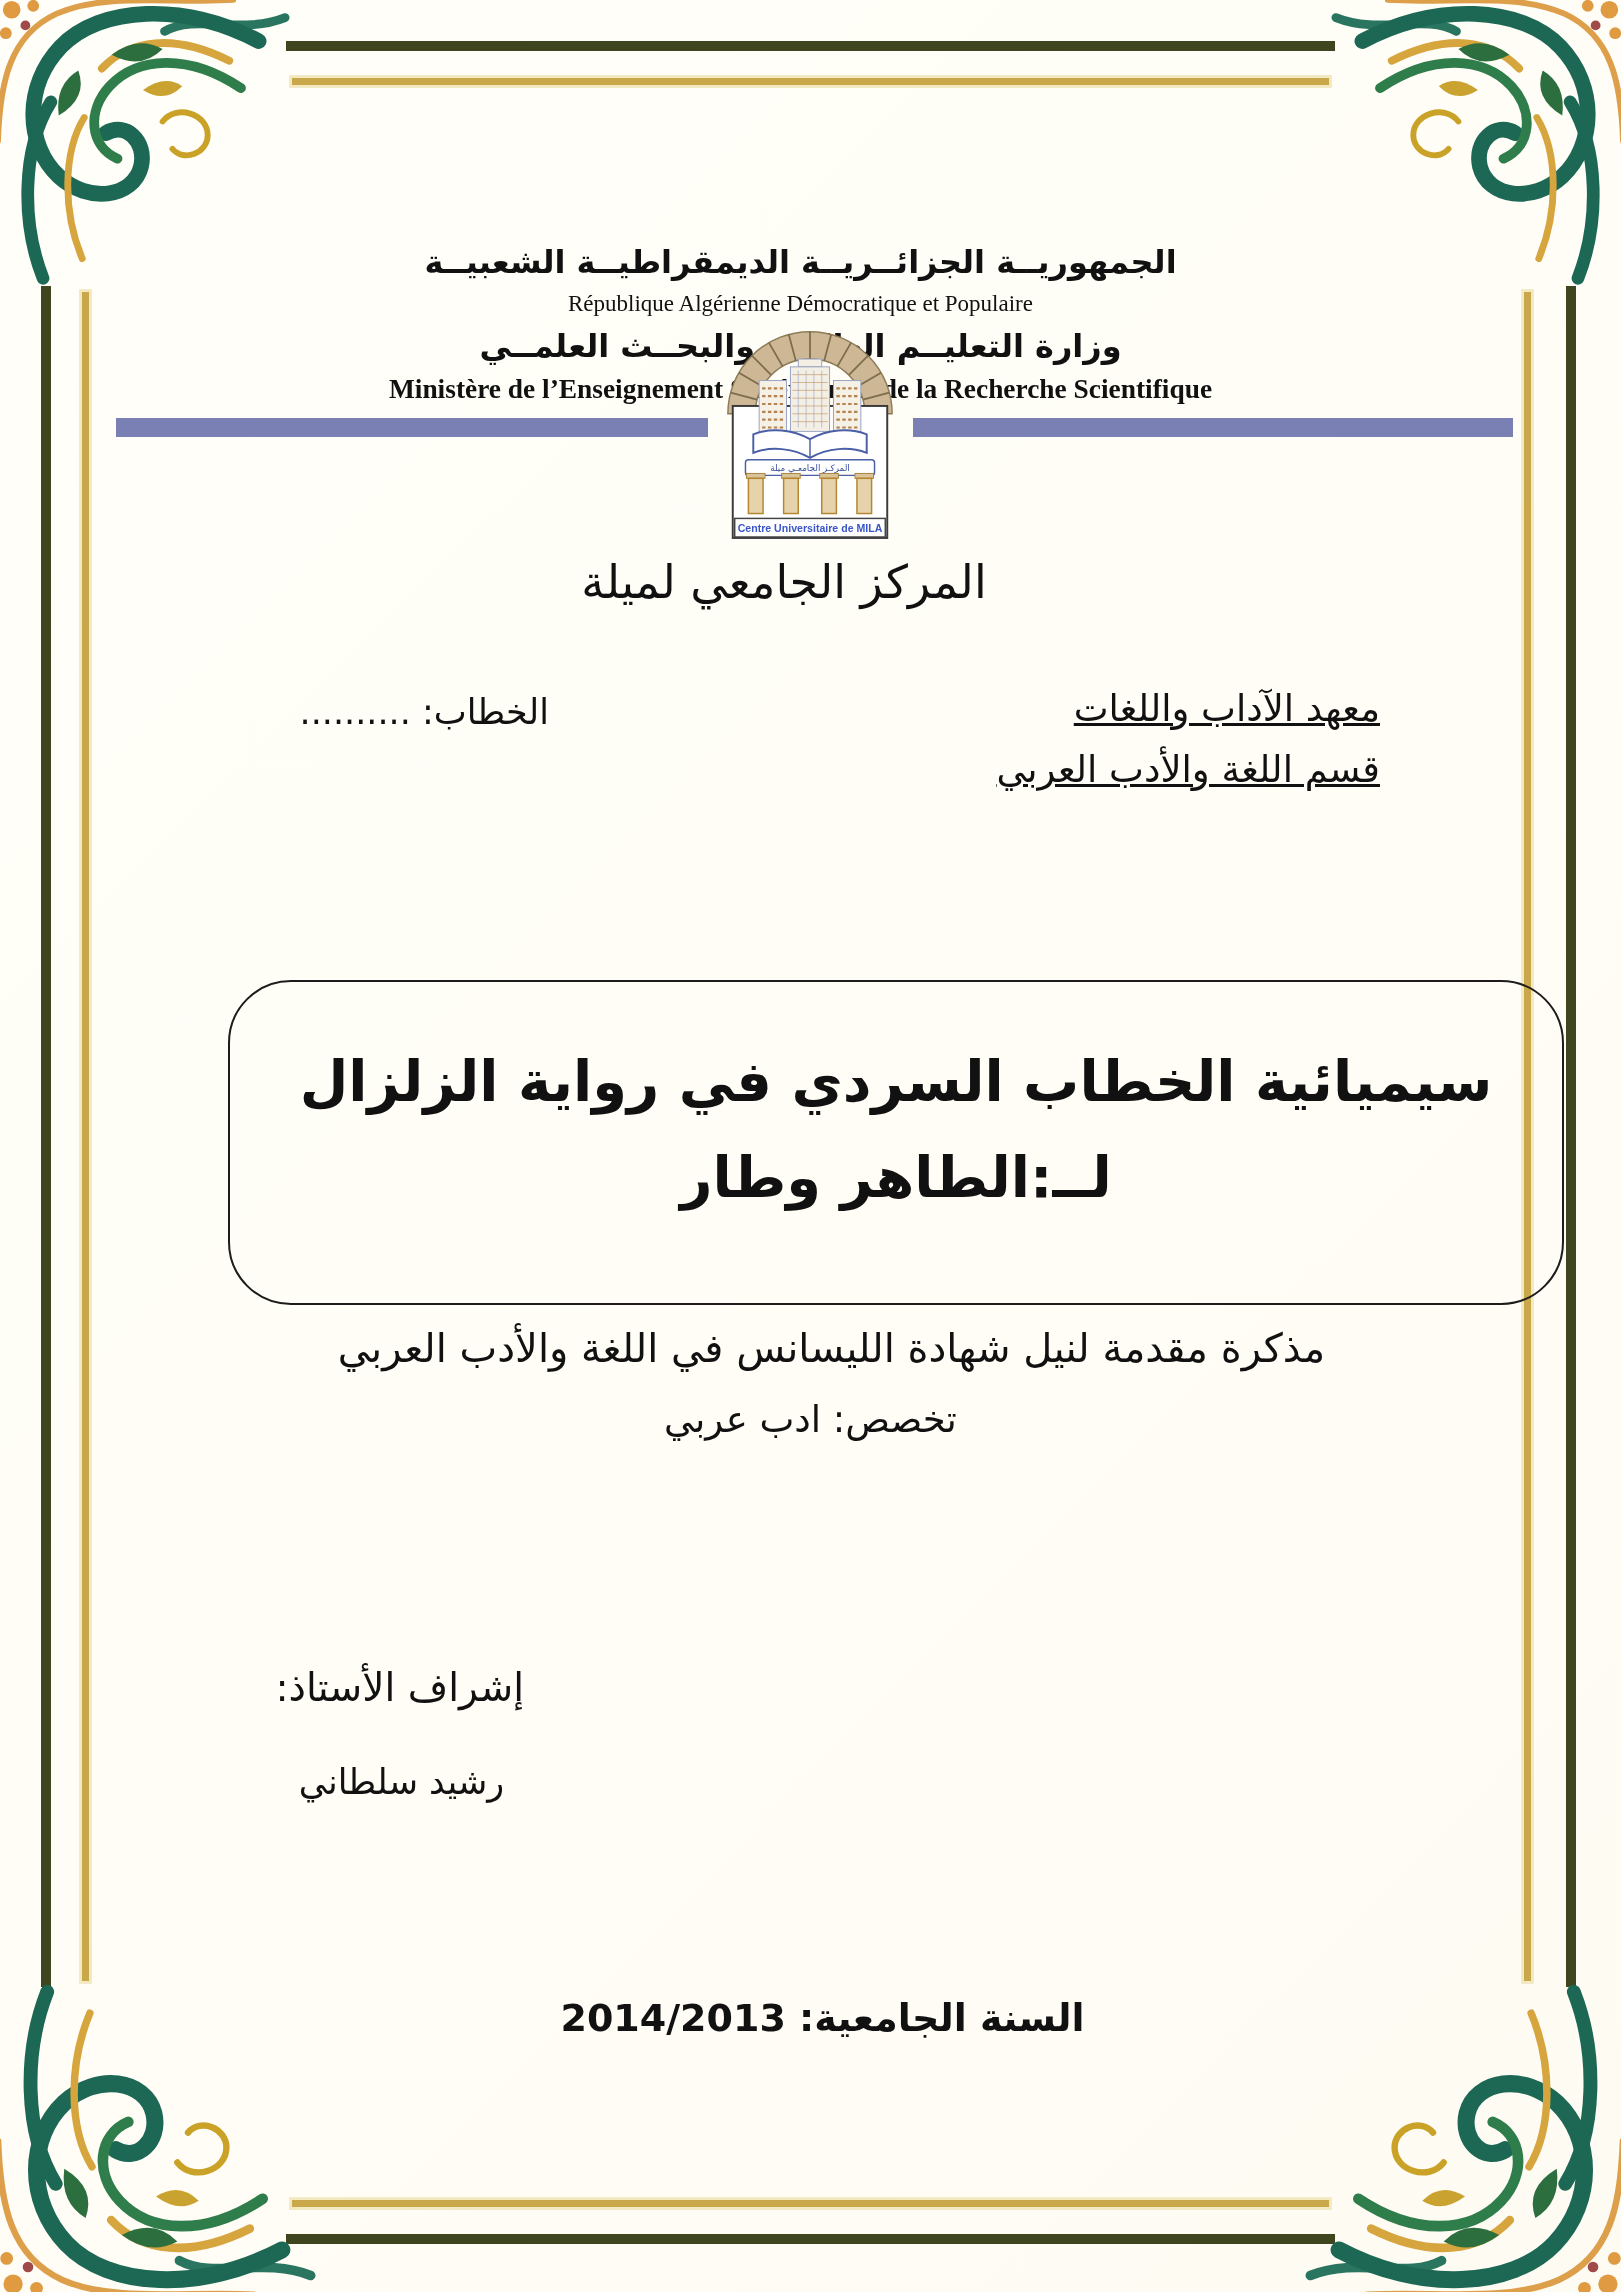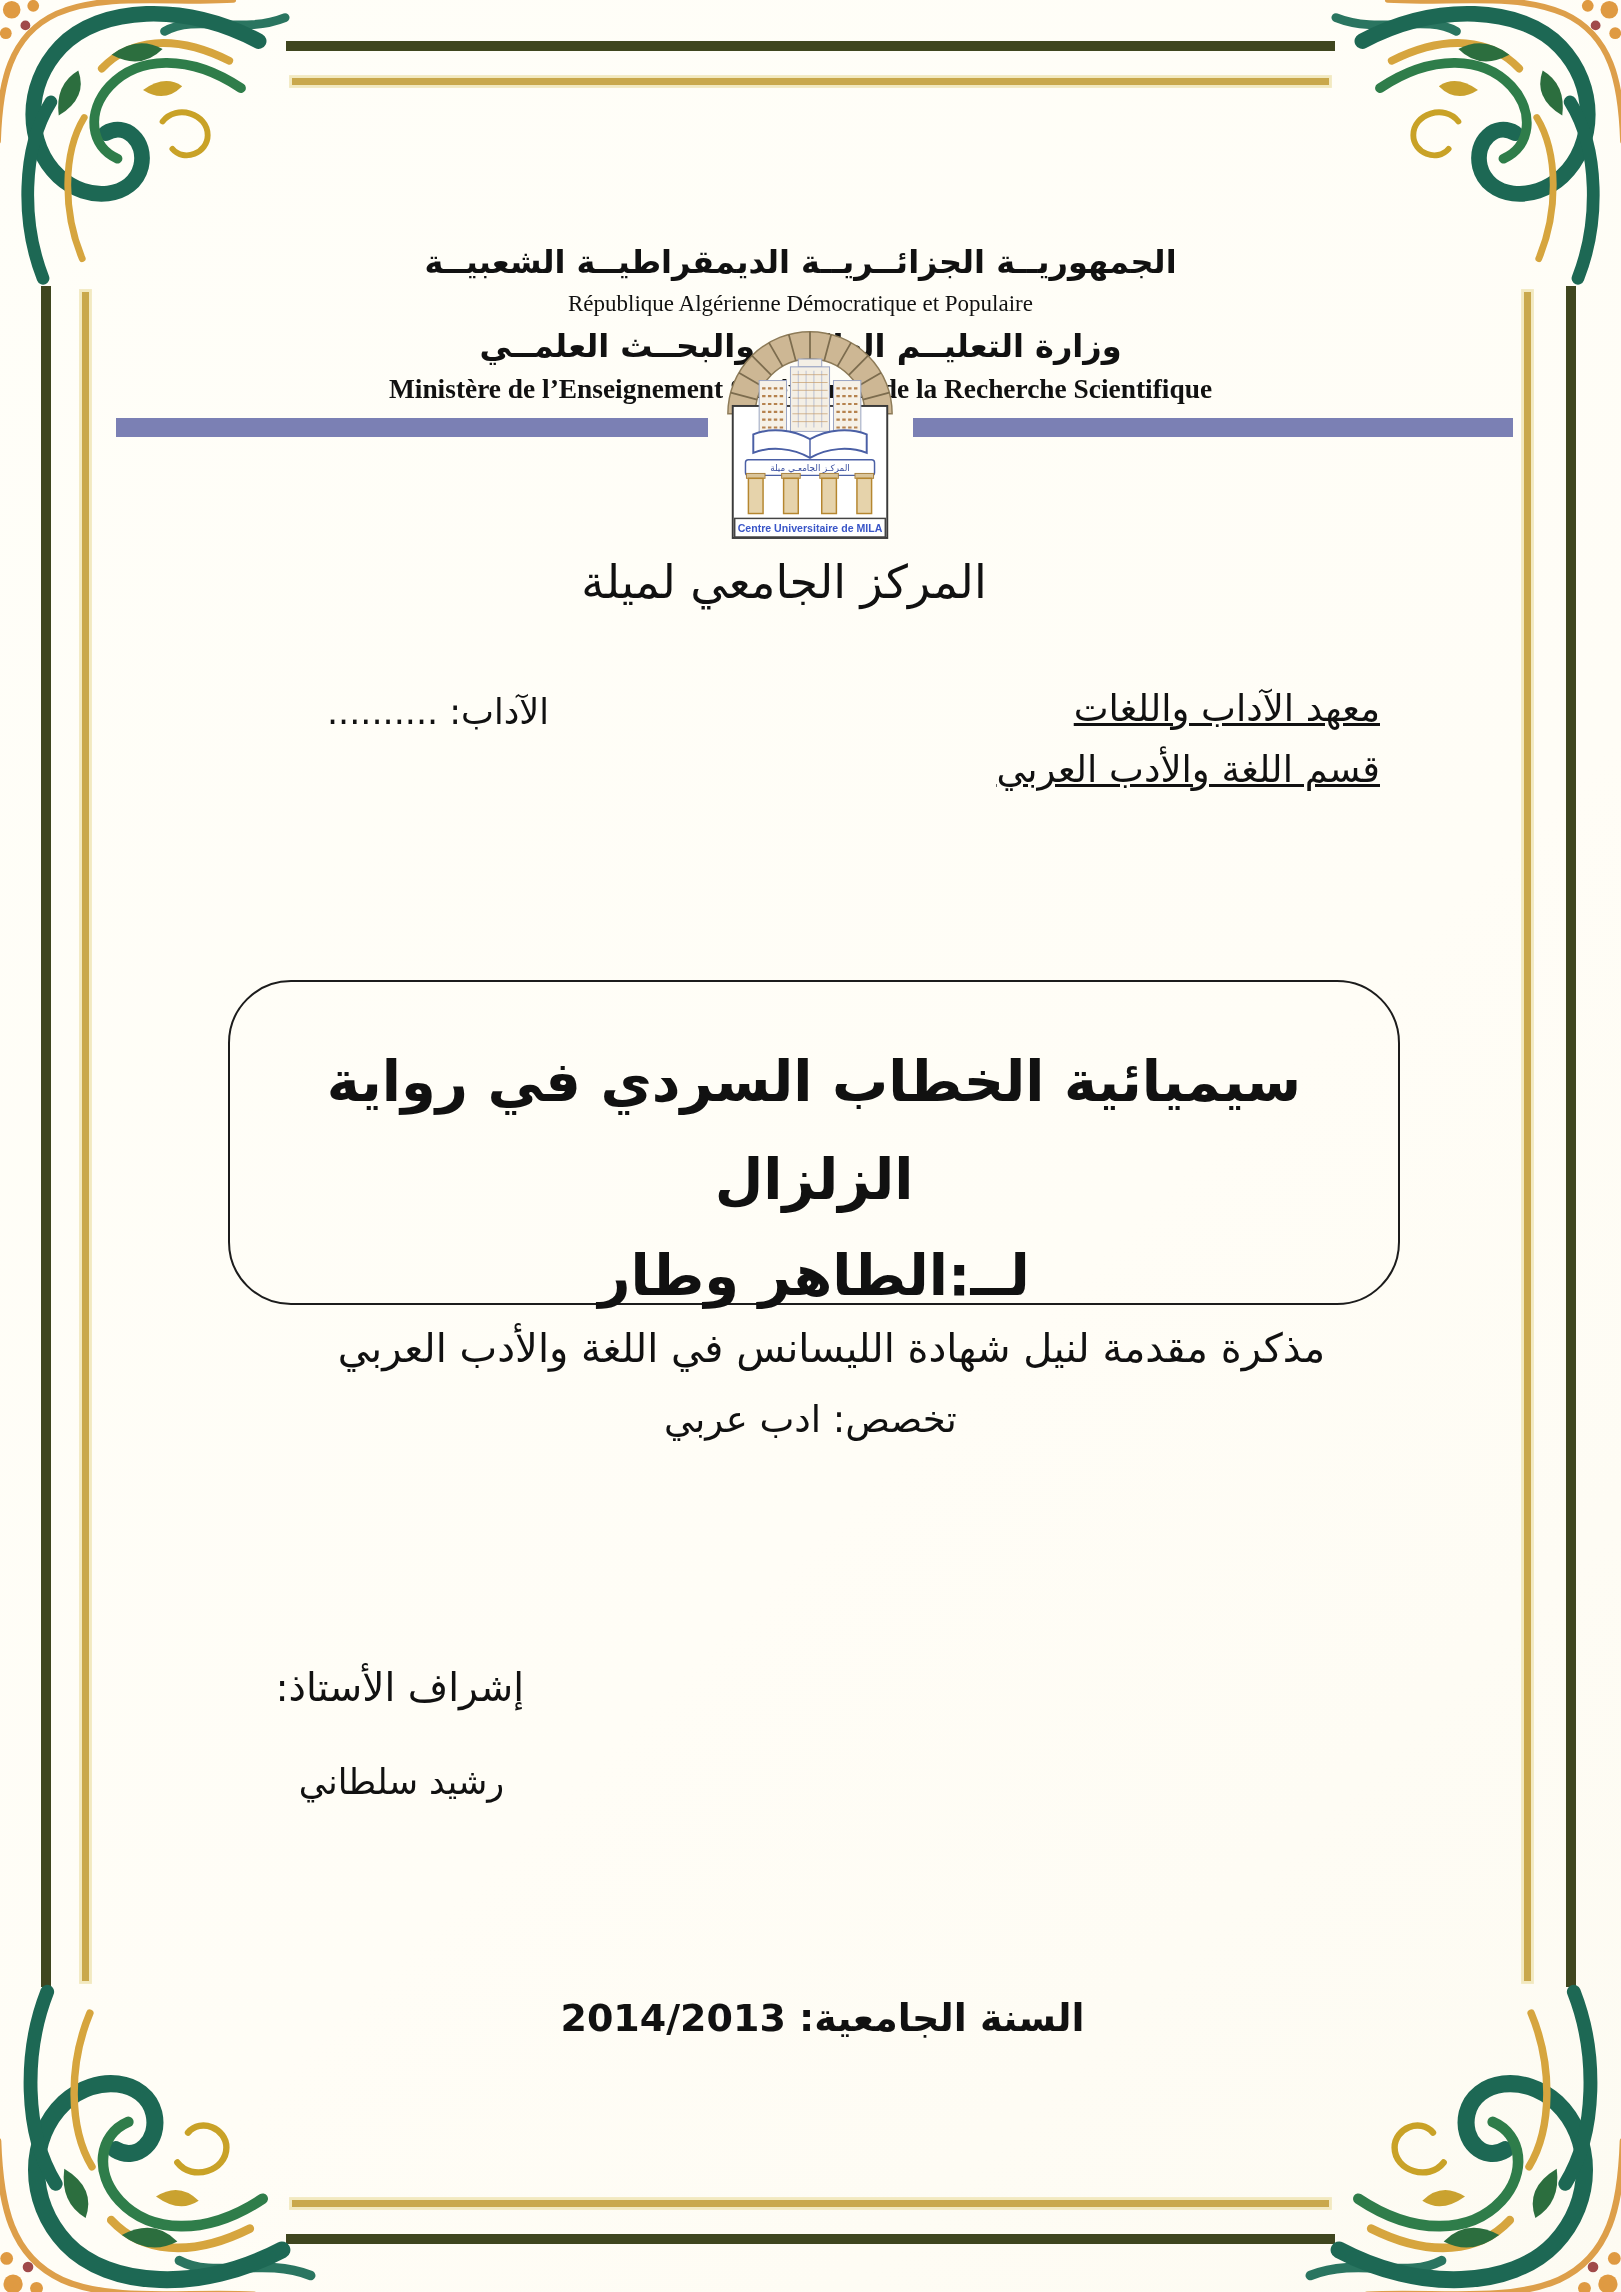--- a/index.html
+++ b/index.html
@@ -41,21 +41,21 @@
   .bar.left{left:116px;width:592px;}
   .bar.right{left:913px;width:600px;}
   .logo-wrap{position:absolute;top:304px;left:722px;width:176px;height:245px;}
   .logo-wrap svg{display:block;width:100%;height:100%;}
   
   .univ-title{position:absolute;top:551px;left:16px;right:69px;text-align:center;font-size:46px;line-height:63px;direction:rtl;}
   .institute{position:absolute;top:678px;right:241px;text-align:right;direction:rtl;font-size:37px;line-height:61px;text-decoration:underline;}
   .reference{position:absolute;top:692px;right:1072px;direction:rtl;font-size:35px;white-space:nowrap;}
   
   .title-box{
-    position:absolute;left:228px;top:980px;width:1172px;height:325px;
+    position:absolute;left:228px;top:980px;width:1336px;height:325px;
     border:2.9px solid #1c1c1c;border-radius:63px;box-sizing:border-box;
     text-align:center;direction:rtl;
   }
   .title-line1{margin-top:51px;font-size:56px;font-weight:bold;line-height:98px;}
   .title-line2{font-size:56px;font-weight:bold;line-height:94px;}
   
   .memoir{position:absolute;top:1319px;left:0;right:0;text-align:center;direction:rtl;}
   .memoir-line1{font-size:40px;line-height:59px;padding-left:42px;}
   .memoir-line2{font-size:37px;line-height:55px;margin-top:13.7px;}
   
@@ -179,21 +179,21 @@
     </svg>
   </div>
 
   <div class="univ-title">المركز الجامعي لميلة</div>
 
   <div class="institute">
     <div>معهد الآداب واللغات</div>
     <div>قسم اللغة والأدب العربي</div>
   </div>
 
-  <div class="reference">الآداب:  ..........</div>
+  <div class="reference">الخطاب:  ..........</div>
 
   <div class="title-box">
     <div class="title-line1">سيميائية الخطاب السردي في رواية الزلزال</div>
     <div class="title-line2">لــ:الطاهر وطار</div>
   </div>
 
   <div class="memoir">
     <div class="memoir-line1">مذكرة مقدمة لنيل شهادة الليسانس في اللغة والأدب العربي</div>
     <div class="memoir-line2">تخصص: ادب عربي</div>
   </div>

